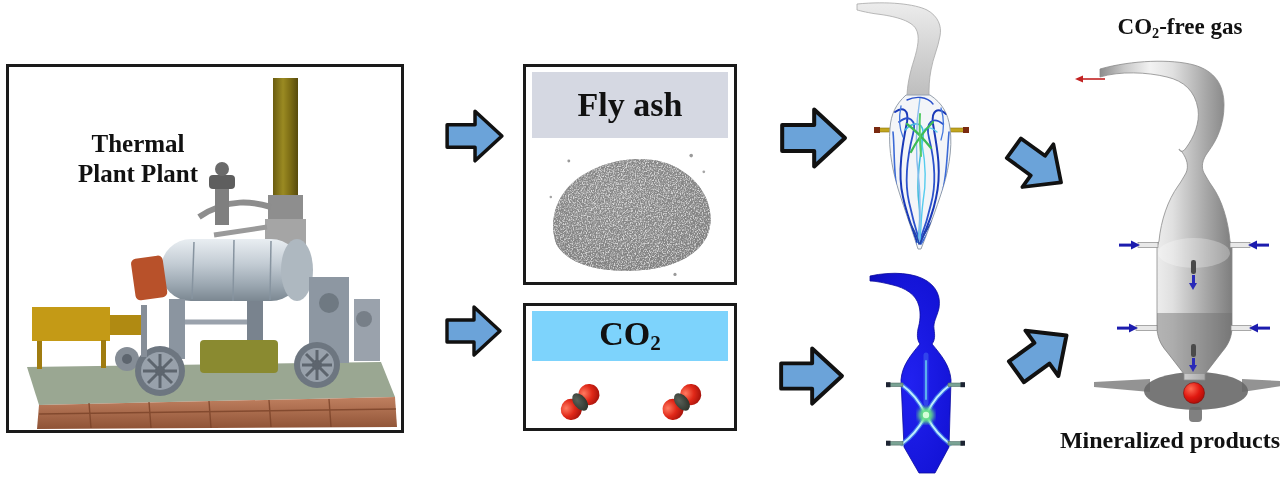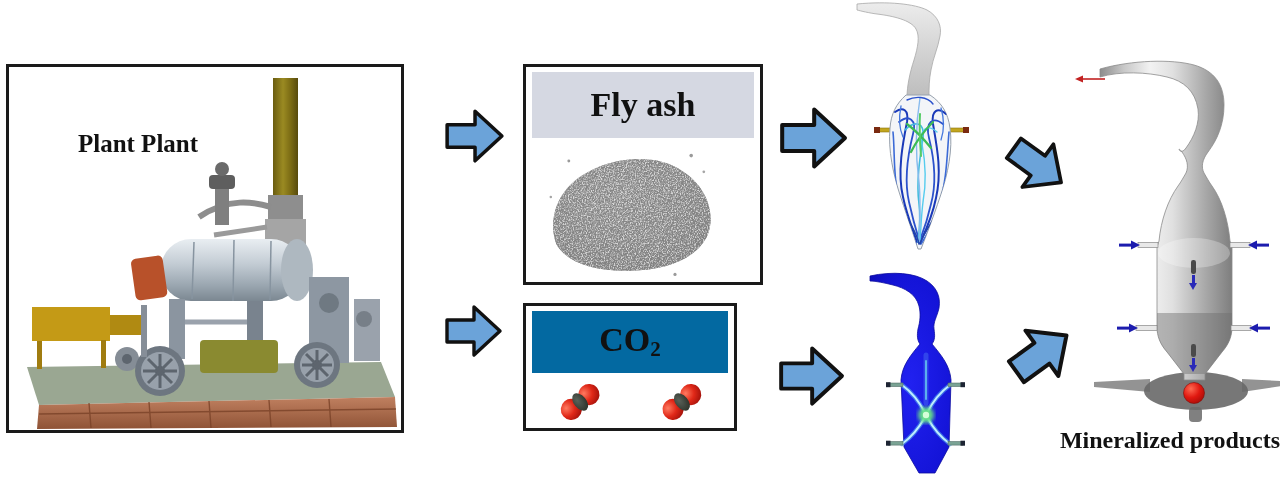--- a/index.html
+++ b/index.html
@@ -7,40 +7,41 @@
     position:relative;width:1280px;height:485px;background:#ffffff;overflow:hidden;
     font-family:"Liberation Serif","DejaVu Serif",serif;color:#111;
   }
   .abs{position:absolute;}
   
   .plant-box{left:6px;top:64px;width:392px;height:363px;border:3px solid #1a1a1a;background:#fff;}
   .plant-title{left:34px;top:62px;width:190px;text-align:center;font-weight:bold;font-size:25px;line-height:30px;z-index:3;}
   .plant-svg{left:0;top:0;width:392px;height:363px;}
   
   .input-box{width:208px;border:3px solid #1a1a1a;background:#fff;}
-  .flyash-box{left:523px;top:64px;height:215px;padding-left:26px;}
+  .flyash-box{left:523px;top:64px;height:215px;}
   .co2-box{left:523px;top:303px;height:122px;}
   .banner{position:absolute;left:6px;right:6px;top:5px;height:66px;display:flex;align-items:center;justify-content:center;
     font-weight:bold;font-size:34px;}
   .banner-flyash{background:#d5d8e2;}
-  .banner-co2{background:#0369a1;height:62px;}
+  .banner-co2{background:#7dd3fc;height:50px;}
   sub.s{font-size:0.62em;vertical-align:-0.25em;font-weight:bold;}
   
   .flow-arrow svg{display:block;width:100%;height:100%;}
   
   .label-gas{left:1094px;top:14px;width:172px;text-align:center;font-weight:bold;font-size:23px;}
   .label-products{left:1056px;top:427px;width:228px;text-align:center;font-weight:bold;font-size:24px;white-space:nowrap;}
 </style>
 </head>
 <body>
 
 <div id="stage">
 
   <div class="abs plant-box">
     <div class="abs plant-title">
+      <div>Thermal</div>
       <div>Plant Plant</div>
     </div>
     <svg class="abs plant-svg" viewBox="0 0 392 363">
       <defs>
         <linearGradient id="boilG" x1="0" y1="0" x2="0" y2="1">
           <stop offset="0" stop-color="#e9eef2"></stop>
             <stop offset="0.4" stop-color="#c3ccd4"></stop>
           <stop offset="0.75" stop-color="#9aa6b0"></stop>
             <stop offset="1" stop-color="#7b8791"></stop>
         </linearGradient>
@@ -365,17 +366,20 @@
       <rect x="120" y="220" width="3" height="8" fill="#2a2ab8"></rect>
       <polygon points="117,228 125,228 121,235" fill="#2a2ab8"></polygon>
       <rect x="119" y="289" width="5" height="13" rx="2.2" fill="#4a4a4a"></rect>
       <rect x="120" y="303" width="3" height="7" fill="#2a2ab8"></rect>
       <polygon points="117,310 125,310 121,317" fill="#2a2ab8"></polygon>
     </g>
 
     <circle cx="122" cy="338" r="10.5" fill="url(#ballG)" stroke="#7c0c08" stroke-width="0.6"></circle>
   </svg>
 
+  <div class="abs label-gas">
+    <span>CO</span><sub class="s">2</sub><span>-free gas</span>
+  </div>
   <div class="abs label-products">
     <span>Mineralized products</span>
   </div>
 
 </div>
 
 </body></html>

